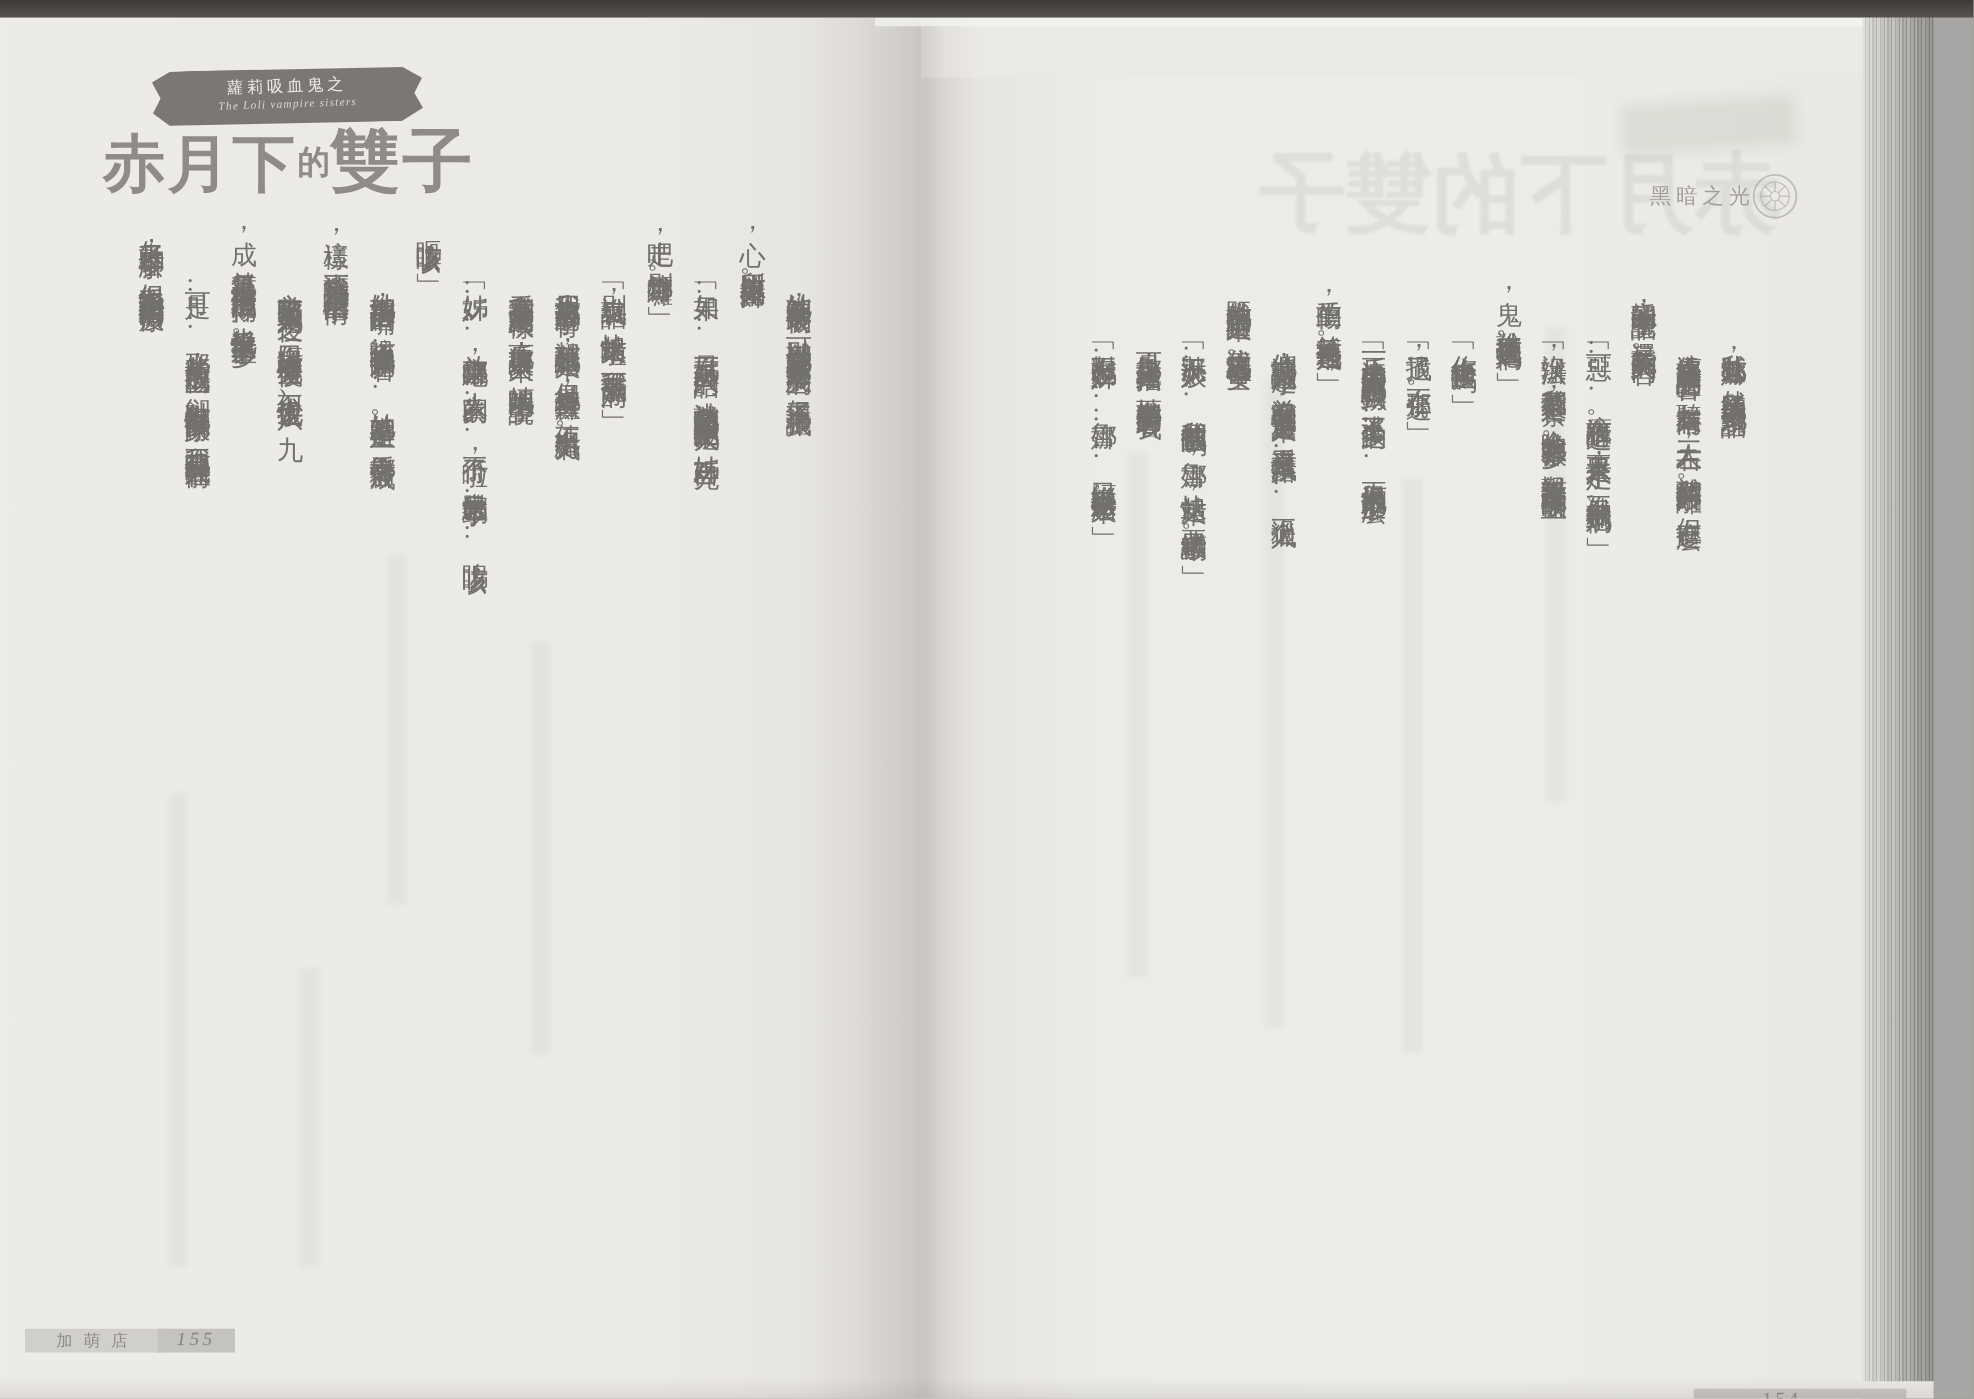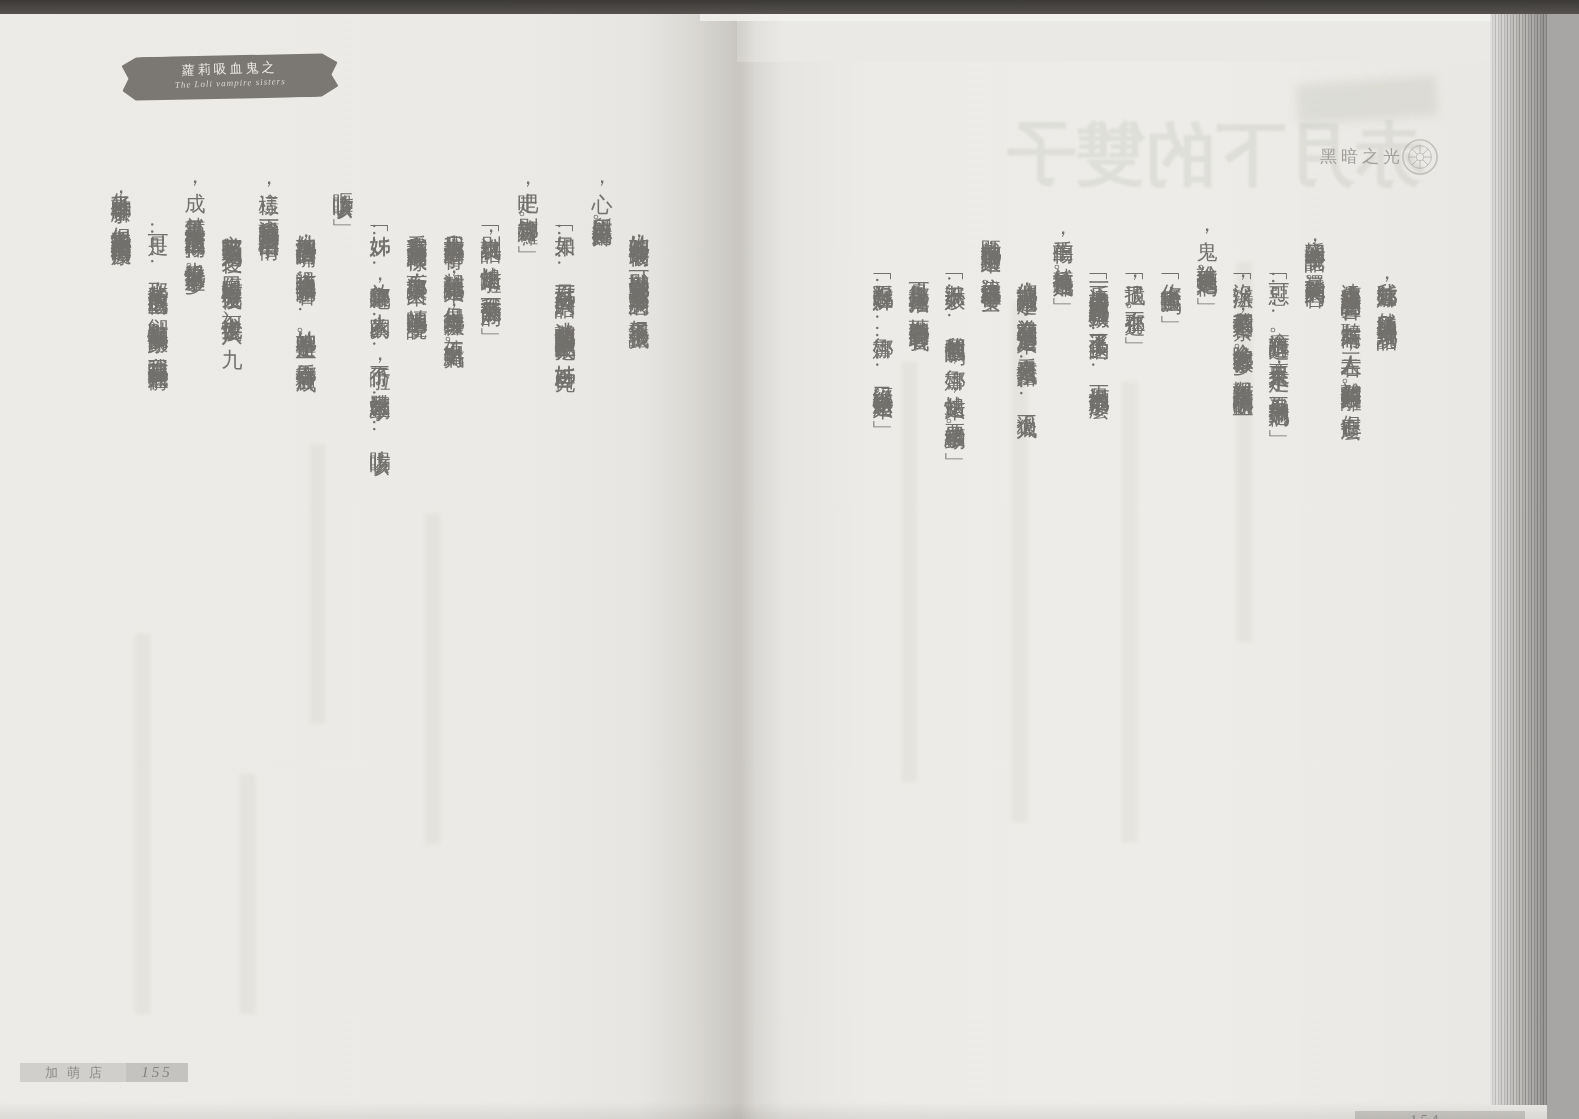--- a/index.html
+++ b/index.html
@@ -76,20 +76,21 @@
 
   <div class="book">
 
     <div class="page left-page">
 
       <div class="logo">
         <div class="ribbon">
           <span class="cn">蘿莉吸血鬼之</span>
           <span class="en">The Loli vampire sisters</span>
         </div>
+        <div class="book-title"><span class="big1">赤月下</span><span class="small">的</span><span class="big2">雙子</span></div>
       </div>
 
       <div class="smudge" style="left:310px;top:430px;height:280px;"></div>
       <div class="smudge" style="left:425px;top:500px;height:330px;"></div>
       <div class="smudge" style="left:135px;top:620px;height:380px;"></div>
       <div class="smudge" style="left:240px;top:760px;height:240px;"></div>
 
       <div class="vtext lp-text">
         <div class="col ind">她的笑容非常的哀傷，可以感覺到她笑容底下其實是非常想哭的。但爲了不讓我擔</div>
         <div class="col">心，所以用笑容來掩飾。</div>

